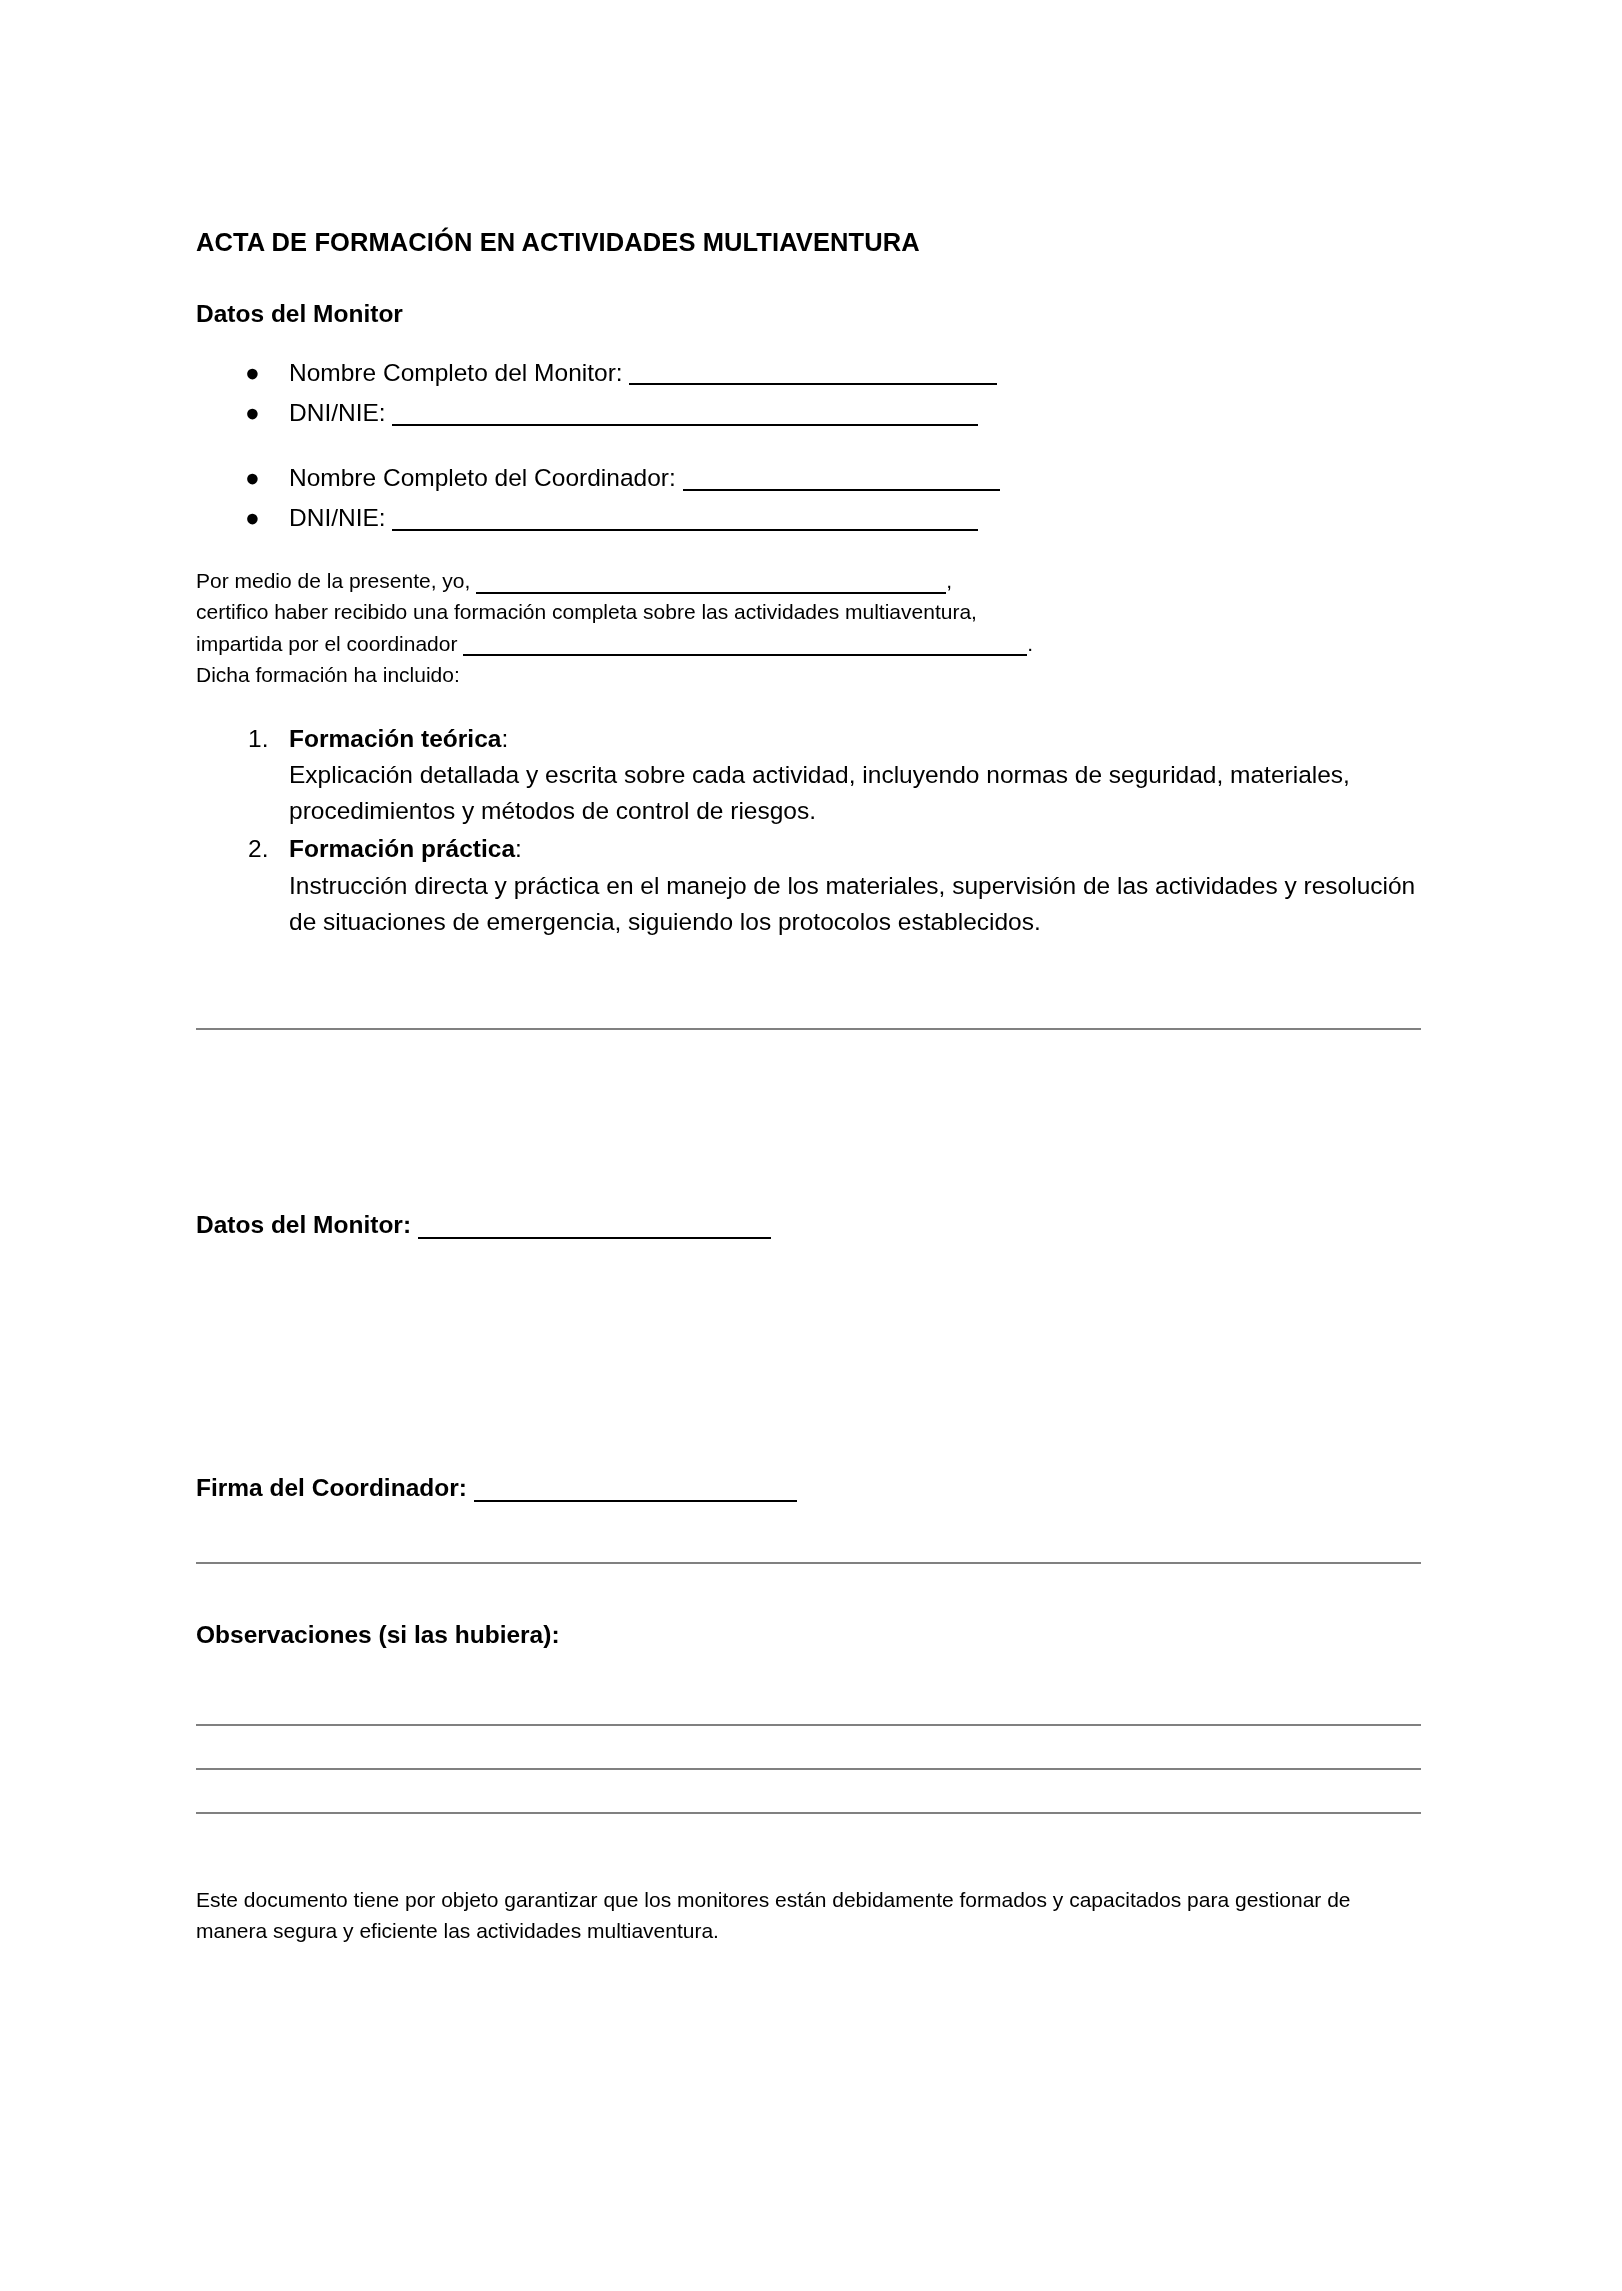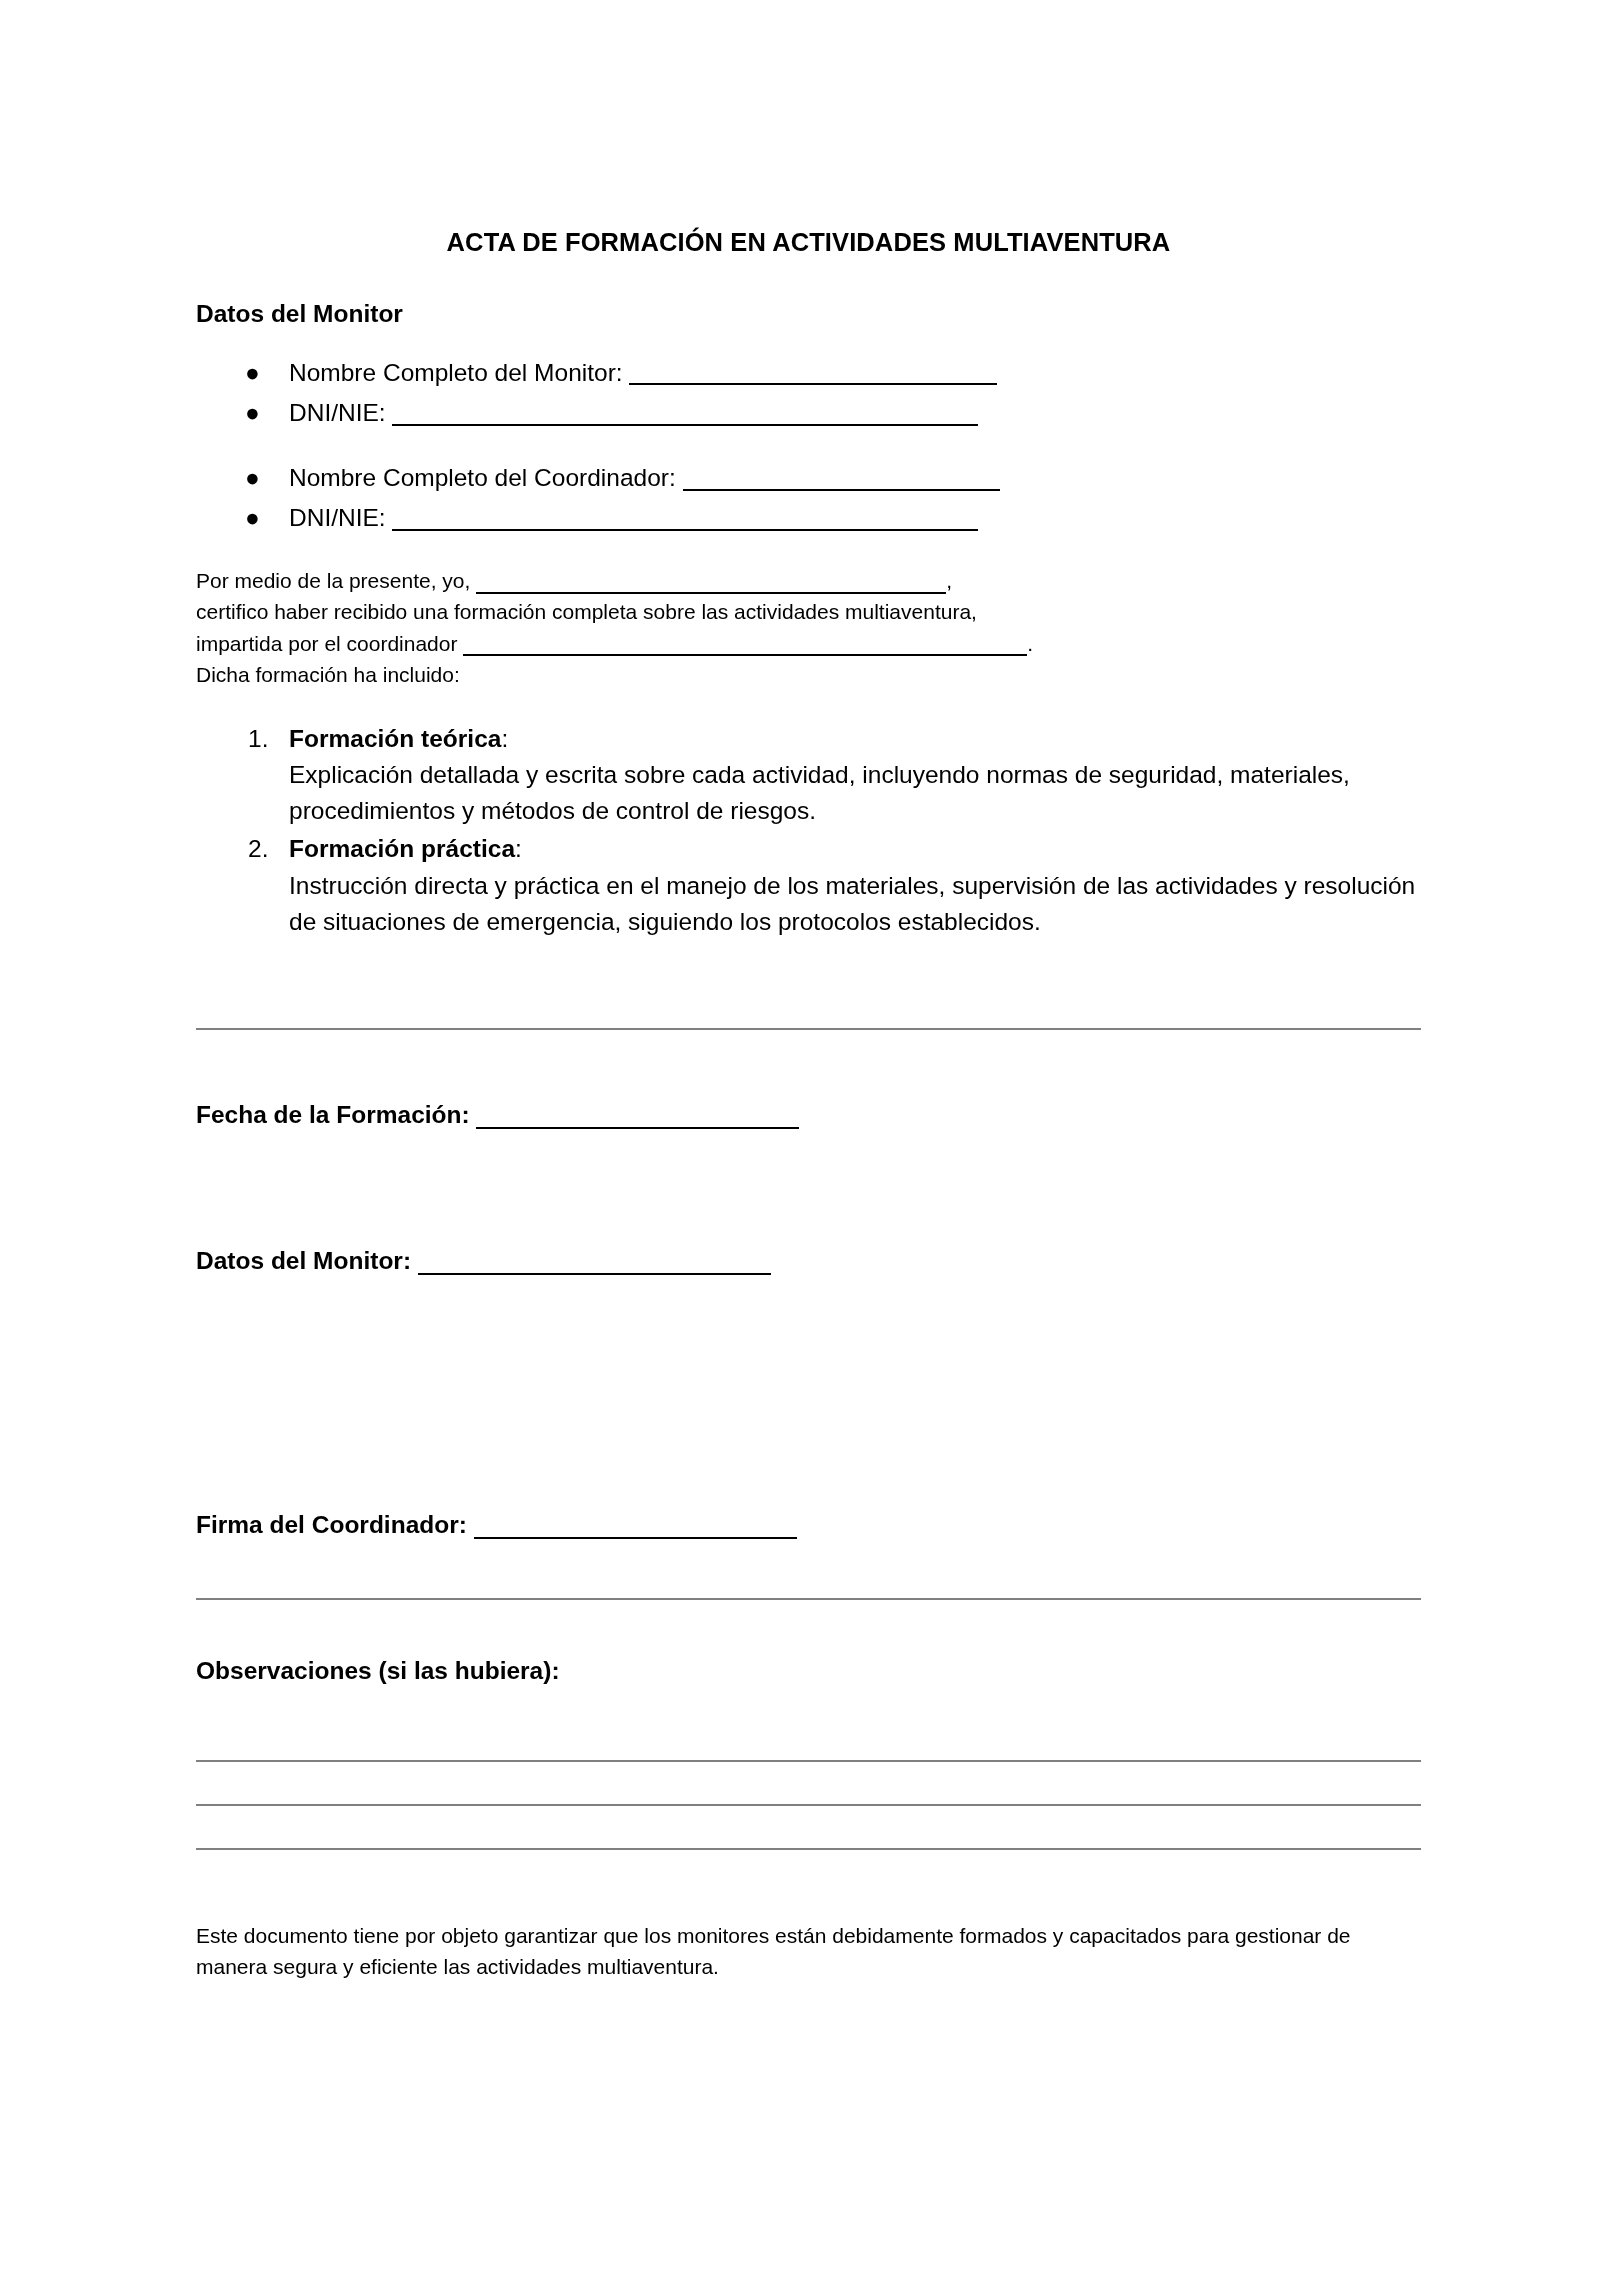--- a/index.html
+++ b/index.html
@@ -19,21 +19,20 @@
     box-sizing: border-box;
     padding: 223px 201px 0 196px;
     overflow: hidden;
   }
   .doc-title {
     font-size: 25.5px;
     font-weight: bold;
     line-height: 1.5;
     letter-spacing: 0.1px;
     margin: 0 0 35px 0;
-    text-align: center;
   }
   .section-heading {
     font-size: 24.5px;
     font-weight: bold;
     line-height: 1.5;
     margin: 0 0 21.6px 0;
   }
   ul.bullet-list, ol.num-list {
     margin: 0 0 29px 0;
     padding: 0;
@@ -177,24 +176,20 @@
       <span class="num-marker">2.</span>
       <span class="li-term">Formación práctica</span><span>:</span>
       <span class="li-body">Instrucción directa y práctica en el manejo de los materiales, supervisión de las actividades y resolución de situaciones de emergencia, siguiendo los protocolos establecidos.</span>
     </li>
   </ol>
 
   <div class="spacer-1"></div>
   <hr class="hr-rule">
   <div class="spacer-3"></div>
 
-  <p class="sig-line">
-    <span>Fecha de la Formación:</span>
-    <span class="blank thick" style="width: 323px;"></span>
-  </p>
 
   <div class="spacer-4"></div>
 
   <p class="sig-line">
     <span>Datos del Monitor:</span>
     <span class="blank thick" style="width: 353px;"></span>
   </p>
 
   <div style="height:227px"></div>
 

